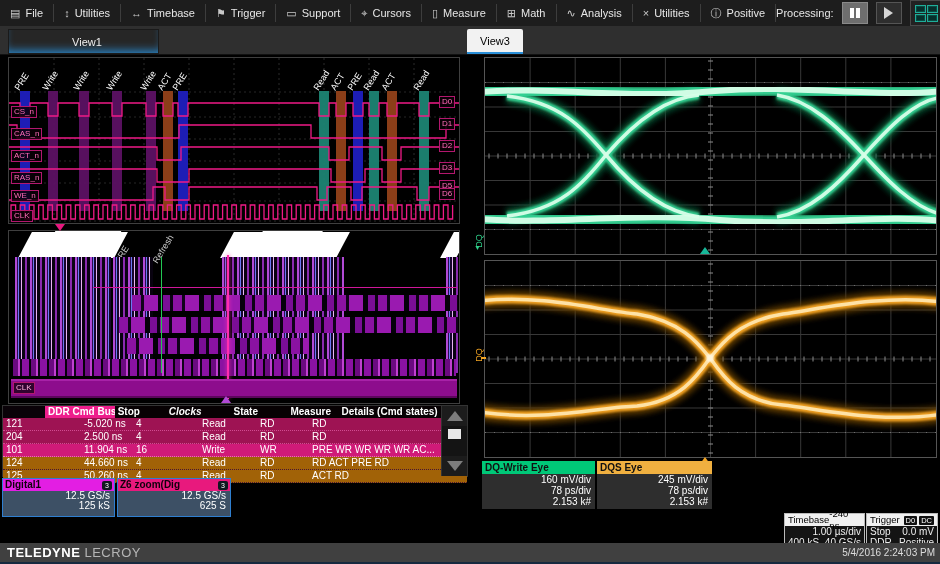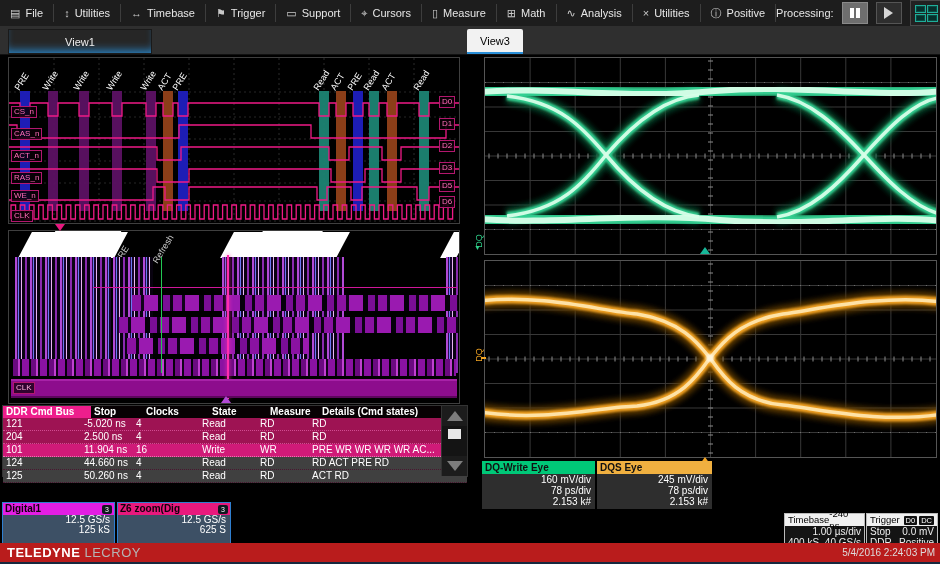--- a/index.html
+++ b/index.html
@@ -20,21 +20,21 @@
   .pause-bar{display:inline-block;width:4px;height:10px;background:#fff;margin:0 1px;}
   .play-tri{width:0;height:0;border-left:9px solid #d6d6d6;border-top:6px solid transparent;border-bottom:6px solid transparent;}
   #mosaic-btn{position:relative;display:flex;align-items:center;gap:5px;padding:2px 10px 2px 4px;border:1px solid #4a4a4a;background:#222;height:20px;}
   .mosaic-grid{display:grid;grid-template-columns:11px 11px;grid-template-rows:8px 8px;gap:1px;}
   .mosaic-cell{background:#06302c;border:1px solid #1fae9a;box-shadow:inset 0 0 0 1px #0a4a42;}
 
   
   #tabbar{position:absolute;left:0;top:26px;width:940px;height:28px;background:#2f2f2f;border-bottom:1px solid #111;}
   .tab{position:absolute;top:3px;height:23px;display:flex;align-items:center;justify-content:center;font-size:11px;}
   #tab-view1{left:8px;width:142px;background:#262626;color:#eee;
-             box-shadow:inset 0 -7px 10px -5px #2a8fd8;border:1px solid #1a1a1a;}
+             box-shadow:inset 0 -7px 10px -5px #2a8fd8;border:1px solid #1a1a1a;padding-left:7px;}
   #tab-view3{left:467px;width:56px;background:#f2f2f2;color:#000;border-radius:2px 2px 0 0;
              box-shadow:0 2px 0 #2a8fd8;}
 
   
   .panel{position:absolute;background:#000;border:1px solid #3f3f3f;overflow:hidden;}
 
   
   #timing-panel{left:8px;top:57px;width:450px;height:165px;}
   .cmd-bar{position:absolute;top:33px;height:120px;width:10px;opacity:.92;}
   .cmd-bar.write{background:#5e1166;}
@@ -73,29 +73,29 @@
   .marker-up.orange{border-bottom-color:#f5a623;}
 
   
   #ddr-table{position:absolute;left:2px;top:405px;width:466px;height:72px;background:#0a0208;border:1px solid #333;box-sizing:border-box;font-size:10px;}
   .t-row{display:flex;height:12px;line-height:12px;}
   .t-cell{overflow:hidden;white-space:nowrap;padding:0 3px;box-sizing:border-box;color:#fff;}
   .t-head .t-cell{font-weight:bold;background:#070103;}
   .t-cell.hdr-pink{background:#ee1e8c;color:#fff;}
   .row-dark-pink{background:#9e1353;border-bottom:1px dotted #d14b91;}
   .row-sel{background:#d01a78;border-bottom:1px dotted #e87ab2;}
-  .row-near-black{background:#404040;border-bottom:1px dotted #4a1630;}
+  .row-near-black{background:#a16207;border-bottom:1px dotted #4a1630;}
   #t-scroll{position:absolute;right:0;top:0;width:25px;height:70px;background:#141414;border-left:1px solid #333;}
   .sc-btn{position:absolute;left:0;width:25px;height:20px;background:#1c1c1c;display:flex;align-items:center;justify-content:center;}
   .sc-tri-up{width:0;height:0;border-left:8px solid transparent;border-right:8px solid transparent;border-bottom:10px solid #7d7d7d;}
   .sc-tri-down{width:0;height:0;border-left:8px solid transparent;border-right:8px solid transparent;border-top:10px solid #7d7d7d;}
   #sc-thumb{position:absolute;left:6px;top:23px;width:13px;height:10px;background:#e8e8e8;}
 
   
-  .desc-box{position:absolute;top:502px;height:48px;border:1px solid #2f7fd0;box-sizing:border-box;background:#3d5065;}
+  .desc-box{position:absolute;top:478px;height:39px;border:1px solid #2f7fd0;box-sizing:border-box;background:#3d5065;}
   .desc-head{height:12px;display:flex;align-items:center;justify-content:space-between;padding:0 2px;font-size:10px;color:#10000c;font-weight:bold;line-height:12px;}
   .desc-badge{background:#101820;color:#fff;font-size:7px;font-weight:normal;padding:0 3px;border-radius:2px;line-height:9px;}
   .desc-line{font-size:10px;color:#fff;text-align:right;padding-right:4px;line-height:10px;}
   #desc-digital .desc-head{background:#e31ee3;}
   #desc-zoom .desc-head{background:#e8197d;}
   #desc-digital{left:2px;width:113px;}
   #desc-zoom{left:117px;width:114px;}
 
   .eye-box{position:absolute;top:461px;height:48px;background:#2e2e2e;}
   .eye-head{height:13px;font-size:10px;font-weight:bold;color:#111;padding:0 3px;line-height:13px;}
@@ -112,21 +112,21 @@
 
   
   .info-box{position:absolute;top:513px;height:35px;border:1px solid #bbb;box-sizing:border-box;background:#141414;}
   .info-head{height:12px;background:#f0f0f0;color:#000;font-size:9.5px;line-height:12px;display:flex;justify-content:space-between;align-items:center;padding:0 3px;}
   .info-row{display:flex;justify-content:space-between;font-size:10px;color:#eee;padding:0 3px;line-height:11px;}
   #timebase-box{left:784px;width:81px;}
   #trigger-box{left:866px;width:72px;}
   .trig-badge{background:#111;color:#fff;font-size:7.5px;padding:0 2px;border-radius:1px;margin-left:2px;line-height:9px;}
 
   
-  #footer{position:absolute;left:0;top:543px;width:940px;height:19px;background:#b91c1c;display:flex;align-items:center;}
+  #footer{position:absolute;left:0;top:543px;width:940px;height:19px;background:#404040;display:flex;align-items:center;}
   #brand{padding-left:7px;font-size:13px;letter-spacing:.5px;}
   #brand b{color:#fff;font-weight:bold;}
   #brand span{color:#b5b5b5;font-weight:normal;}
   #timestamp{margin-left:auto;padding-right:5px;font-size:10px;color:#ddd;}
   #bottom-strip{position:absolute;left:0;top:562px;width:940px;height:2px;background:#16293f;}
 </style>
 </head>
 <body>
 
 <div id="screen">
@@ -269,21 +269,21 @@
         <span class="sig-name" style="top: 114px;">RAS_n</span>
         <span class="sig-name" style="top: 132px;">WE_n</span>
         <span class="sig-name" style="top: 152px;">CLK</span>
       </div>
     <div id="d-labels">
         <span class="d-label" style="top: 38px;">D0</span>
         <span class="d-label" style="top: 60px;">D1</span>
         <span class="d-label" style="top: 82px;">D2</span>
         <span class="d-label" style="top: 104px;">D3</span>
         <span class="d-label" style="top: 122px;">D5</span>
-        <span class="d-label" style="top: 138px;">D6</span>
+        <span class="d-label" style="top: 130px;">D6</span>
       </div>
   </div>
 
   <div class="panel" id="zoom-panel">
     <div class="blob" style="left:16px;width:96px;"></div>
     <div class="blob" style="left:40px;width:66px;top:0;height:24px;"></div>
     <div class="blob" style="left:218px;width:116px;"></div>
     <div class="blob" style="left:248px;width:60px;top:0;height:22px;"></div>
     <div class="blob" style="left:438px;width:16px;"></div>
     <div id="zp-labels">
@@ -305,23 +305,23 @@
       <span id="zp-clk-label">CLK</span>
     </div>
   </div>
 
   <div class="marker-down" style="left:55px;top:224px;"></div>
   <div class="marker-up" style="left:221px;top:396px;"></div>
 
   <div id="ddr-table">
     <div id="t-body">
         <div class="t-row t-head">
-          <div class="t-cell hdr-pink" style="width: 88px;">DDR Cmd Bus</div>
+          <div class="t-cell hdr-pink" style="width: 71px; margin-left: 42px;">DDR Cmd Bus</div>
           <div class="t-cell" style="width: 52px;">Stop</div>
-          <div class="t-cell" style="width: 66px;">Clocks</div>
+          <div class="t-cell" style="width: 66px; font-style: italic;">Clocks</div>
           <div class="t-cell" style="width: 58px;">State</div>
           <div class="t-cell" style="width: 52px;">Measure</div>
           <div class="t-cell" style="width: 131px;">Details (Cmd states)</div>
         </div>
         <div class="t-row row-dark-pink">
           <div class="t-cell" style="width: 78px;">121</div>
           <div class="t-cell" style="width: 52px;">-5.020 ns</div>
           <div class="t-cell" style="width: 66px;">4</div>
           <div class="t-cell" style="width: 58px;">Read</div>
           <div class="t-cell" style="width: 52px;">RD</div>

